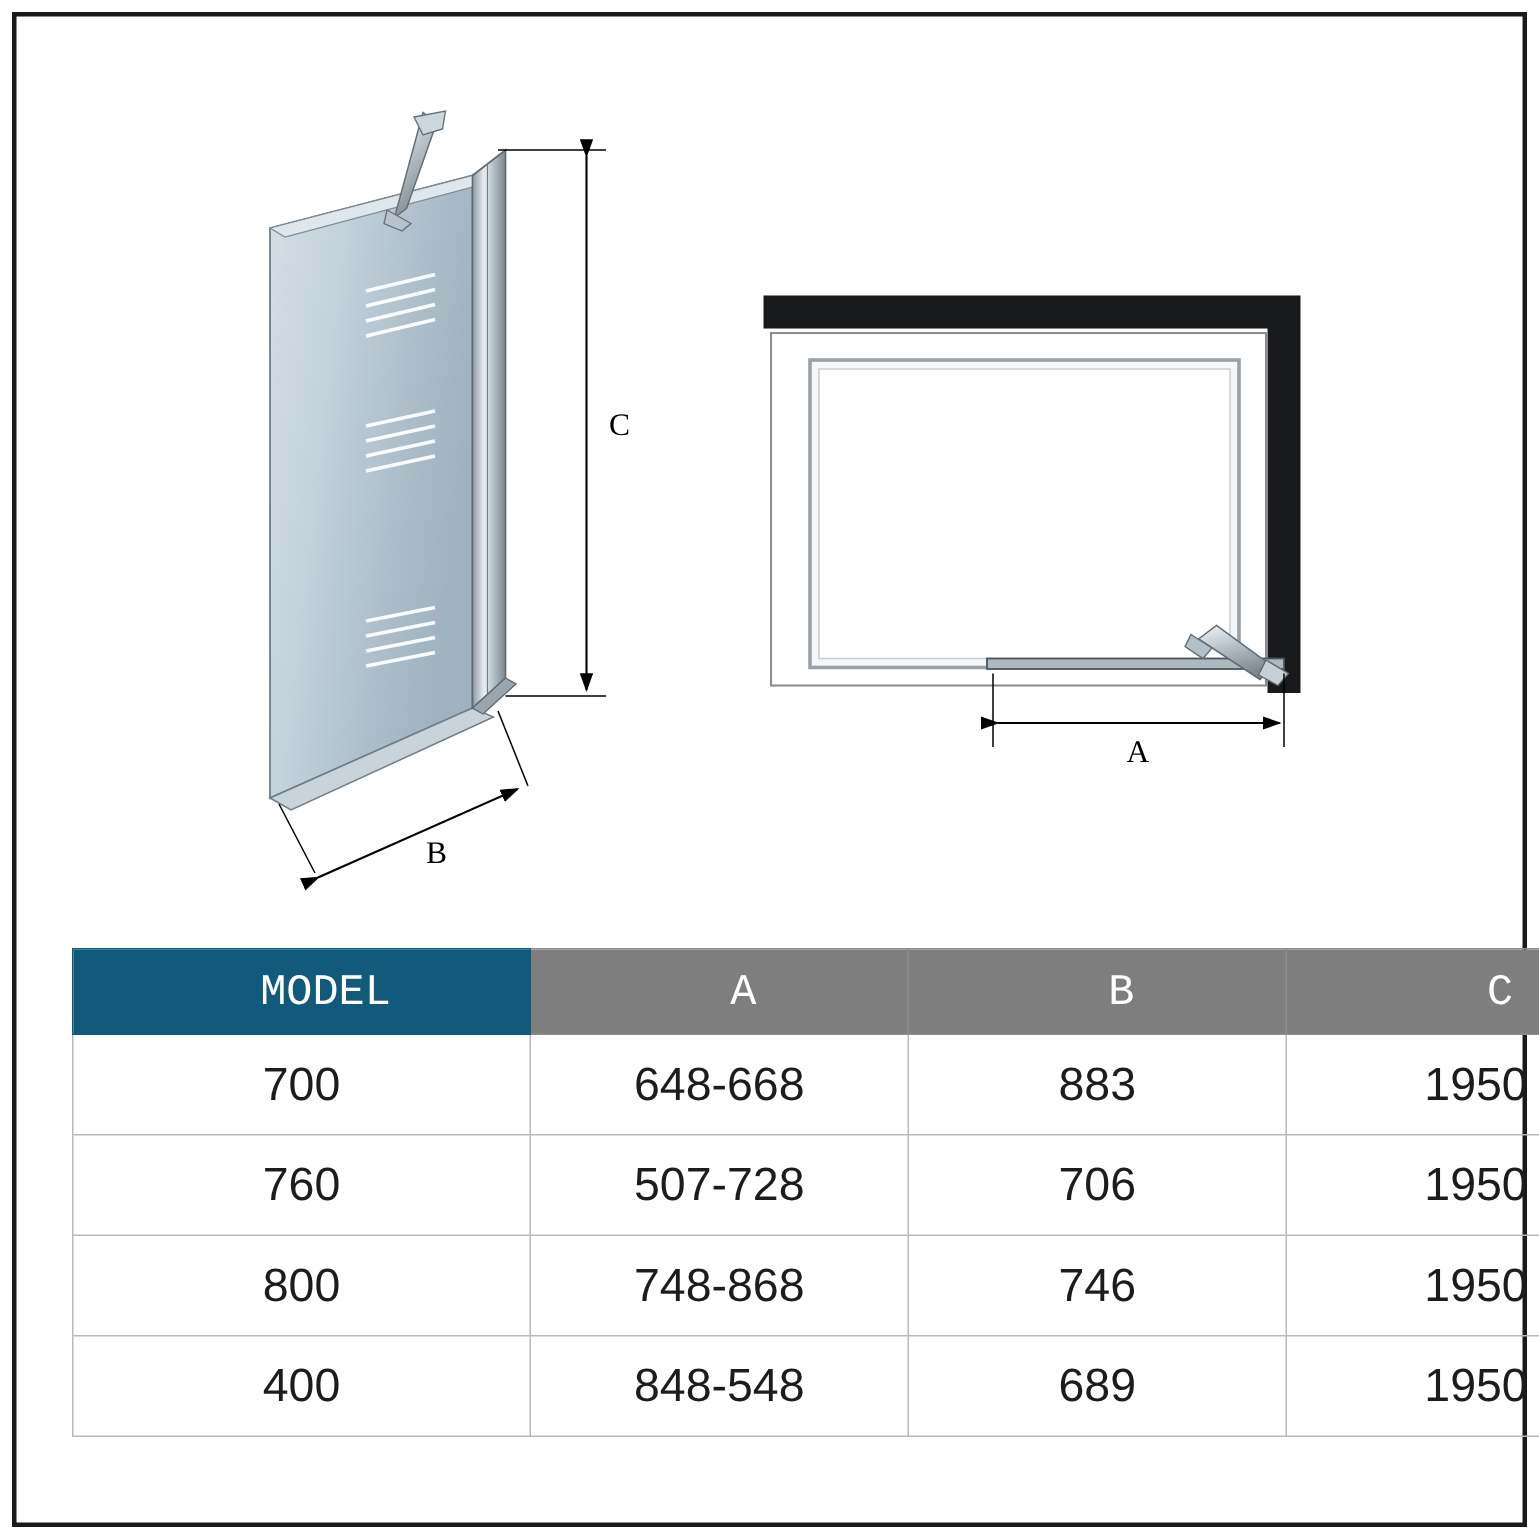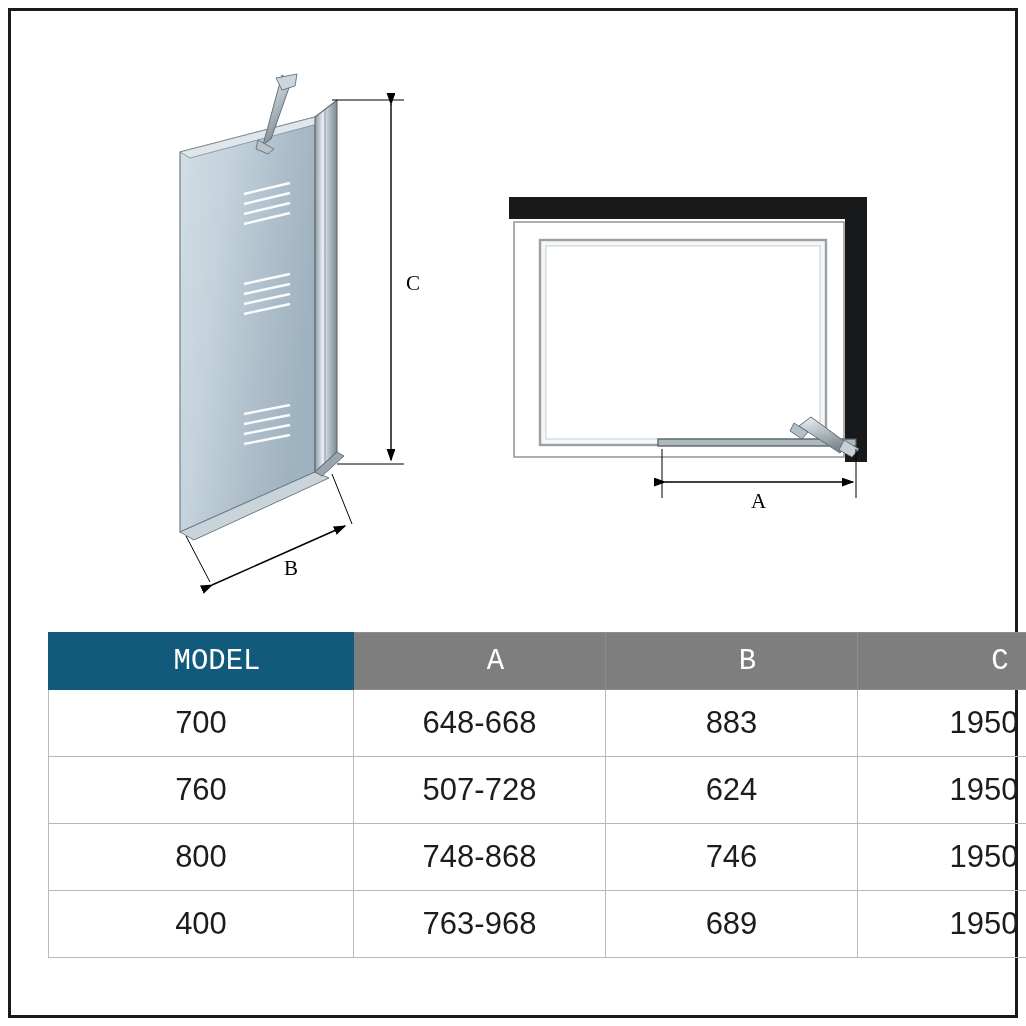--- a/index.html
+++ b/index.html
@@ -203,31 +203,31 @@
     <tbody>
       <tr>
         <td>700</td>
         <td>648-668</td>
         <td>883</td>
         <td>1950</td>
       </tr>
       <tr>
         <td>760</td>
         <td>507-728</td>
-        <td>624</td>
+        <td>706</td>
         <td>1950</td>
       </tr>
       <tr>
         <td>800</td>
         <td>748-868</td>
         <td>746</td>
         <td>1950</td>
       </tr>
       <tr>
         <td>400</td>
-        <td>763-968</td>
+        <td>848-548</td>
         <td>689</td>
         <td>1950</td>
       </tr>
     </tbody>
   </table>
 
 </div>
 
 </body></html>

